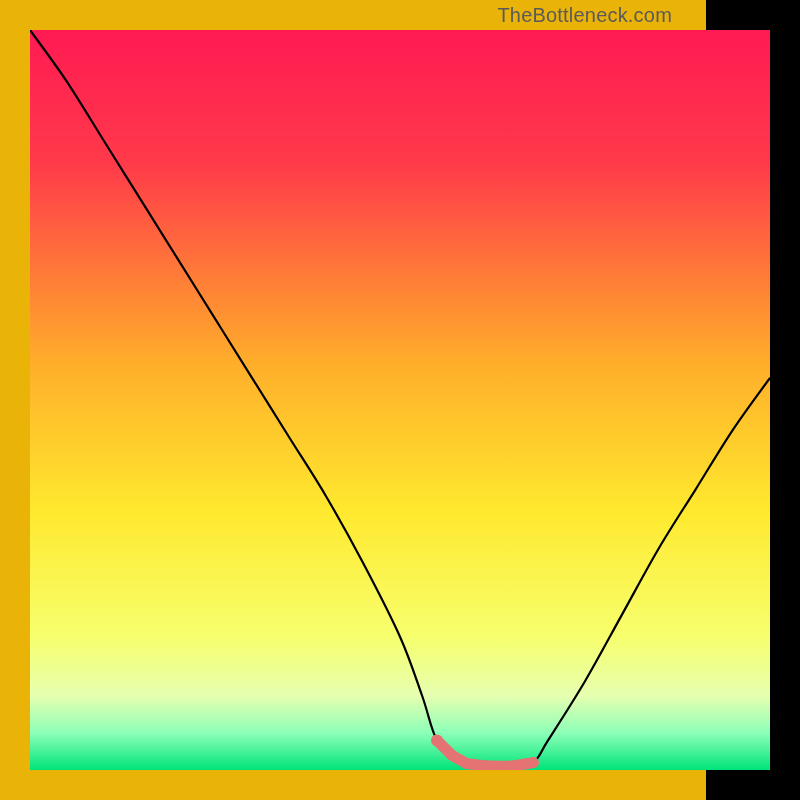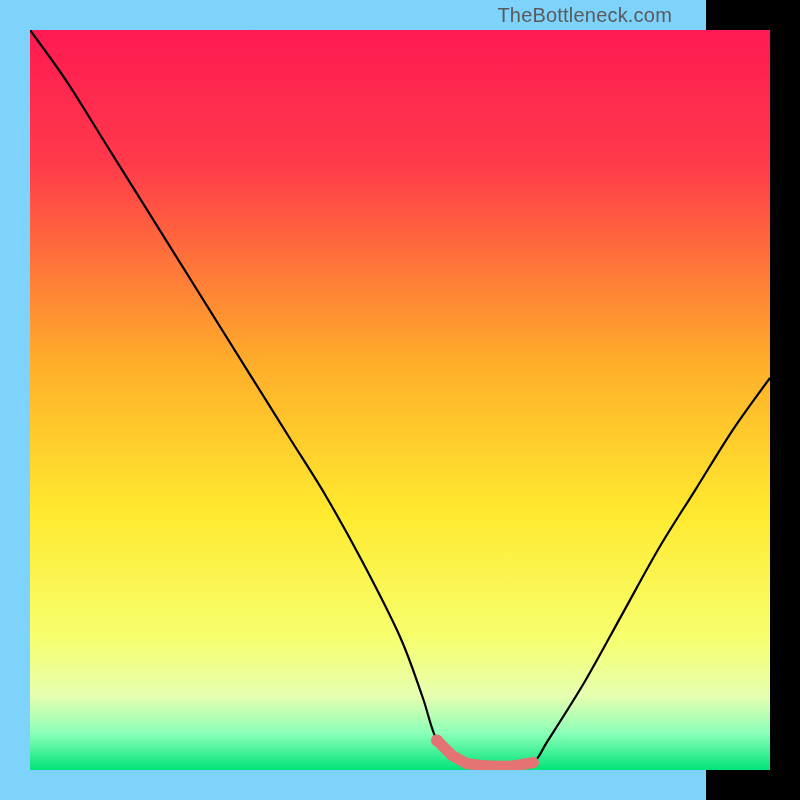--- a/index.html
+++ b/index.html
@@ -10,21 +10,21 @@
     background: #000;
     overflow: hidden;
     font-family: Arial, Helvetica, sans-serif;
   }
   .frame {
     position: absolute;
     left: 0;
     top: 0;
     width: 706px;
     height: 800px;
-    background: #7dd3fc;
+    background: #eab308;
   }
   .plot {
     position: absolute;
     left: 30px;
     top: 30px;
     width: 740px;
     height: 740px;
     overflow: hidden;
   }
   .gradient {

